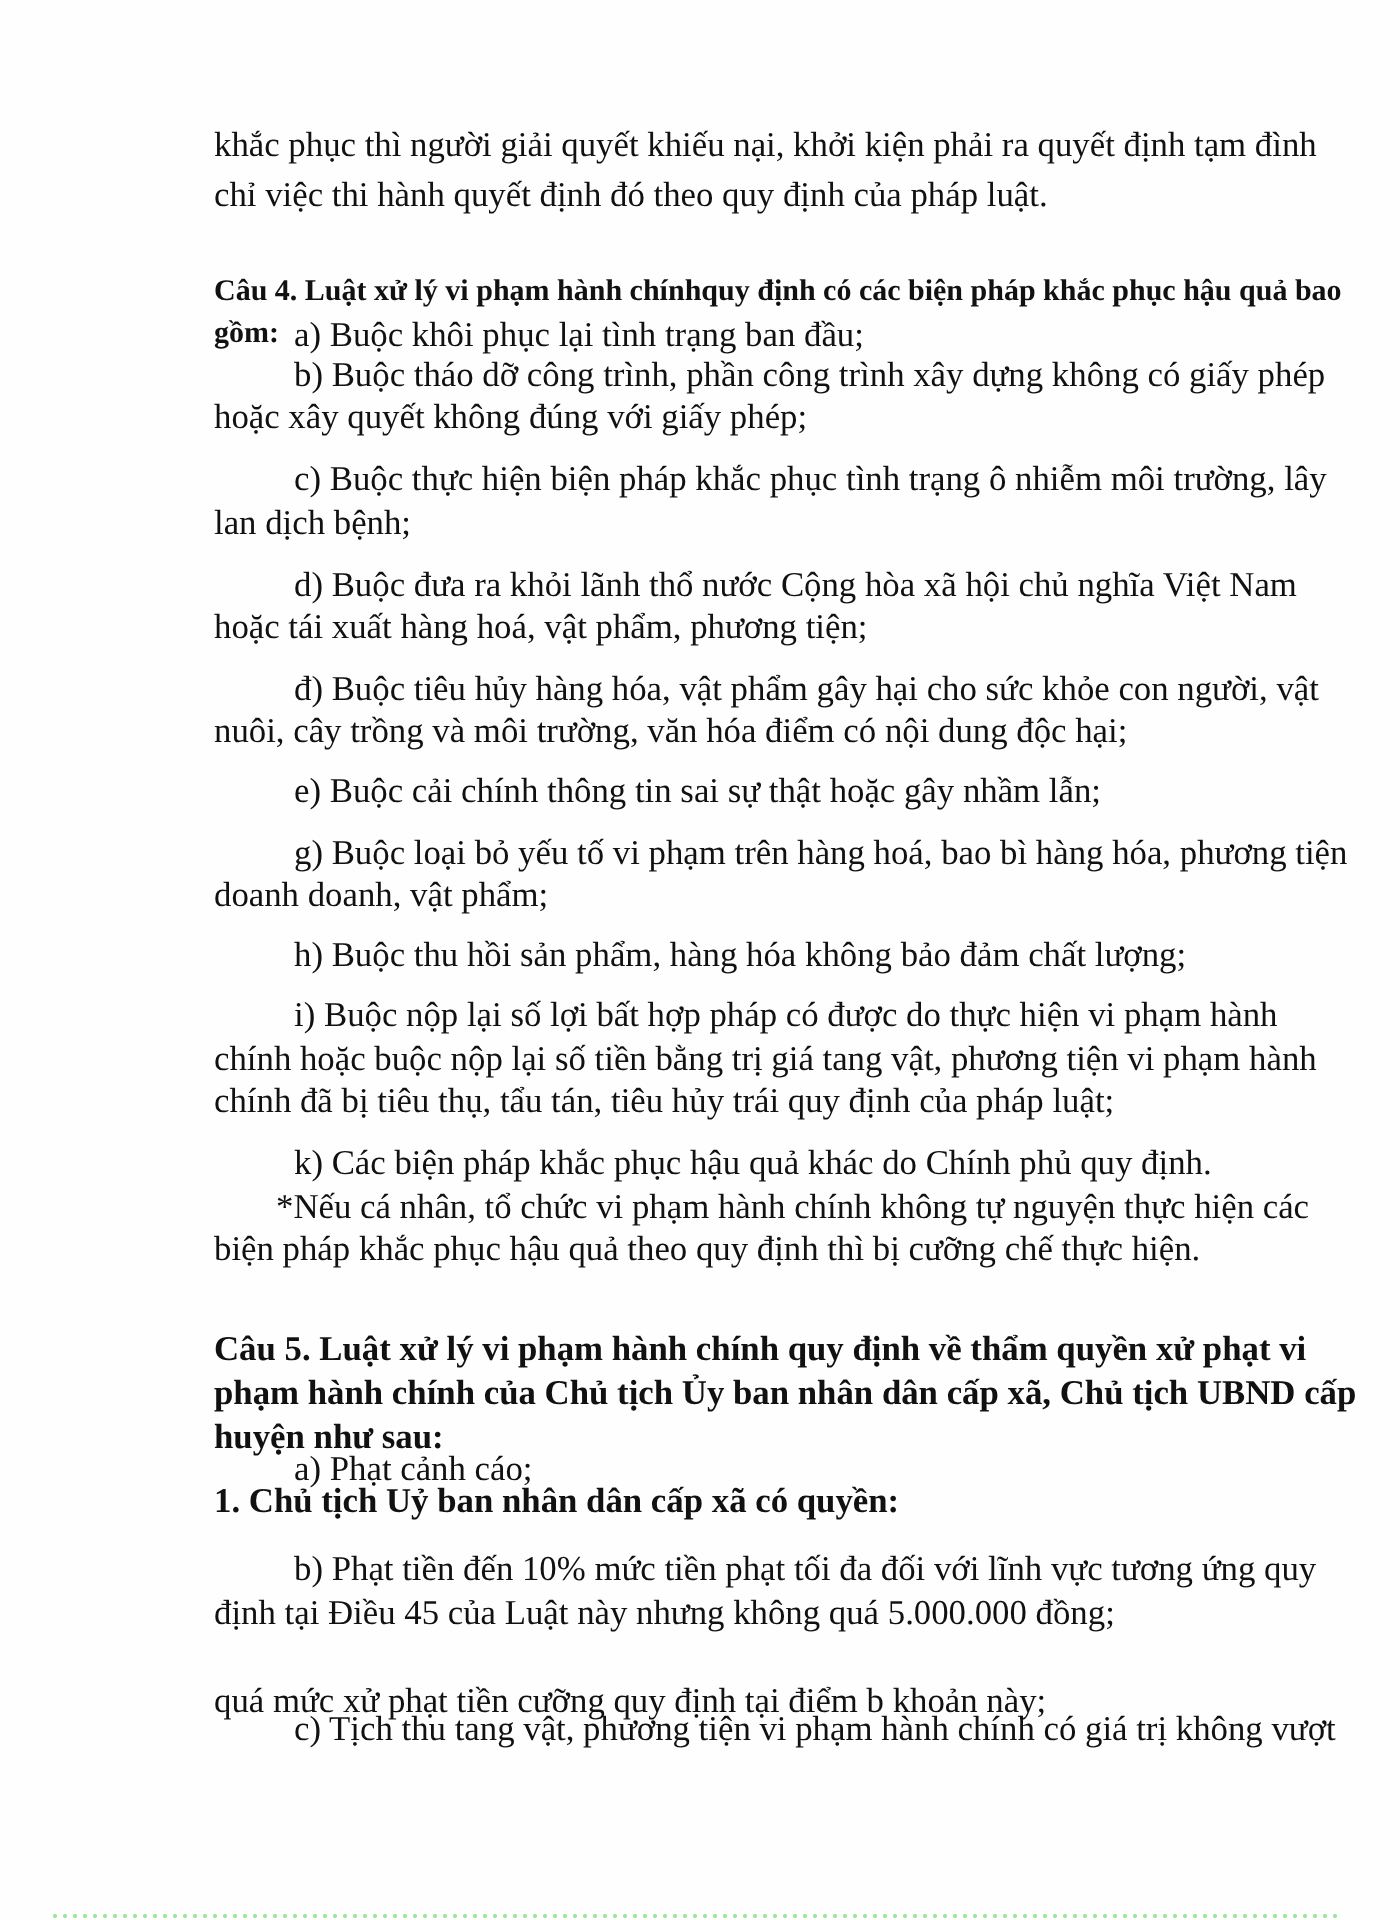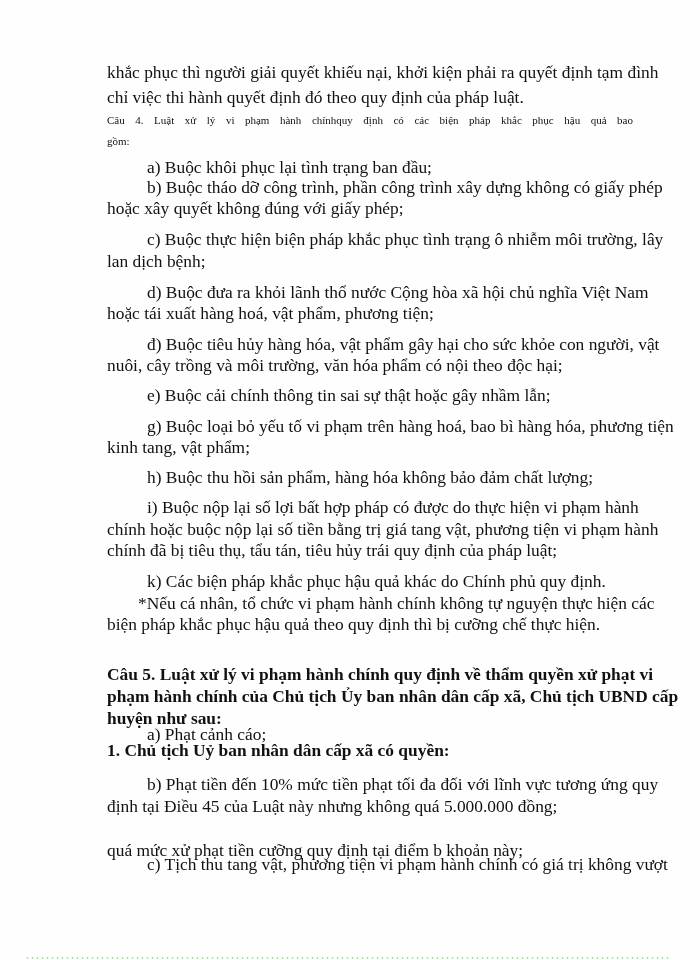--- a/index.html
+++ b/index.html
@@ -7,21 +7,21 @@
     width: 700px; height: 960px; background: #fefefe; position: relative; overflow: hidden;
     font-family: "Liberation Serif", "DejaVu Serif", serif; color: #111;
   }
   .line {
     position: absolute; left: 107px; width: 526px; white-space: nowrap;
     font-size: 17.4px; line-height: 20px; text-align: justify; text-align-last: justify;
   }
   .line.last { text-align-last: left; }
   .indent { left: 147px; width: 486px; }
   .indent2 { left: 119px; width: 514px; }
-  .small { font-size: 11px; font-weight: normal; }
+  .small { font-size: 15px; font-weight: bold; margin-top: 26px; }
   .bold { font-weight: bold; margin-top: 28px; }
   .dots {
     position: absolute; left: 25px; width: 645px; top: 957px; height: 2px;
     background-image: radial-gradient(circle, #9be89b 0.8px, transparent 1.2px);
     background-size: 5px 2px;
   }
 </style>
 </head>
 <body>
 
@@ -33,24 +33,24 @@
   <div class="line small last" style="top:131px">gồm:</div>
 
   <div class="line indent last" style="top:157px">a) Buộc khôi phục lại tình trạng ban đầu;</div>
   <div class="line indent" style="top:177px">b) Buộc tháo dỡ công trình, phần công trình xây dựng không có giấy phép</div>
   <div class="line last" style="top:198px">hoặc xây quyết không đúng với giấy phép;</div>
   <div class="line indent" style="top:229px">c) Buộc thực hiện biện pháp khắc phục tình trạng ô nhiễm môi trường, lây</div>
   <div class="line last" style="top:251px">lan dịch bệnh;</div>
   <div class="line indent" style="top:282px">d) Buộc đưa ra khỏi lãnh thổ nước Cộng hòa xã hội chủ nghĩa Việt Nam</div>
   <div class="line last" style="top:303px">hoặc tái xuất hàng hoá, vật phẩm, phương tiện;</div>
   <div class="line indent" style="top:334px">đ) Buộc tiêu hủy hàng hóa, vật phẩm gây hại cho sức khỏe con người, vật</div>
-  <div class="line last" style="top:355px">nuôi, cây trồng và môi trường, văn hóa phẩm có nội theo độc hại;</div>
+  <div class="line last" style="top:355px">nuôi, cây trồng và môi trường, văn hóa điểm có nội dung độc hại;</div>
   <div class="line indent last" style="top:385px">e) Buộc cải chính thông tin sai sự thật hoặc gây nhầm lẫn;</div>
   <div class="line indent" style="top:416px">g) Buộc loại bỏ yếu tố vi phạm trên hàng hoá, bao bì hàng hóa, phương tiện</div>
-  <div class="line last" style="top:437px">kinh tang, vật phẩm;</div>
+  <div class="line last" style="top:437px">doanh doanh, vật phẩm;</div>
   <div class="line indent last" style="top:467px">h) Buộc thu hồi sản phẩm, hàng hóa không bảo đảm chất lượng;</div>
   <div class="line indent" style="top:497px">i) Buộc nộp lại số lợi bất hợp pháp có được do thực hiện vi phạm hành</div>
   <div class="line" style="top:519px">chính hoặc buộc nộp lại số tiền bằng trị giá tang vật, phương tiện vi phạm hành</div>
   <div class="line last" style="top:540px">chính đã bị tiêu thụ, tẩu tán, tiêu hủy trái quy định của pháp luật;</div>
   <div class="line indent last" style="top:571px">k) Các biện pháp khắc phục hậu quả khác do Chính phủ quy định.</div>
 
   <div class="line indent2" style="top:593px;left:138px;width:495px">*Nếu cá nhân, tổ chức vi phạm hành chính không tự nguyện thực hiện các</div>
   <div class="line last" style="top:614px">biện pháp khắc phục hậu quả theo quy định thì bị cưỡng chế thực hiện.</div>
 
   <div class="line bold" style="top:636px">Câu 5. Luật xử lý vi phạm hành chính quy định về thẩm quyền xử phạt vi</div>

